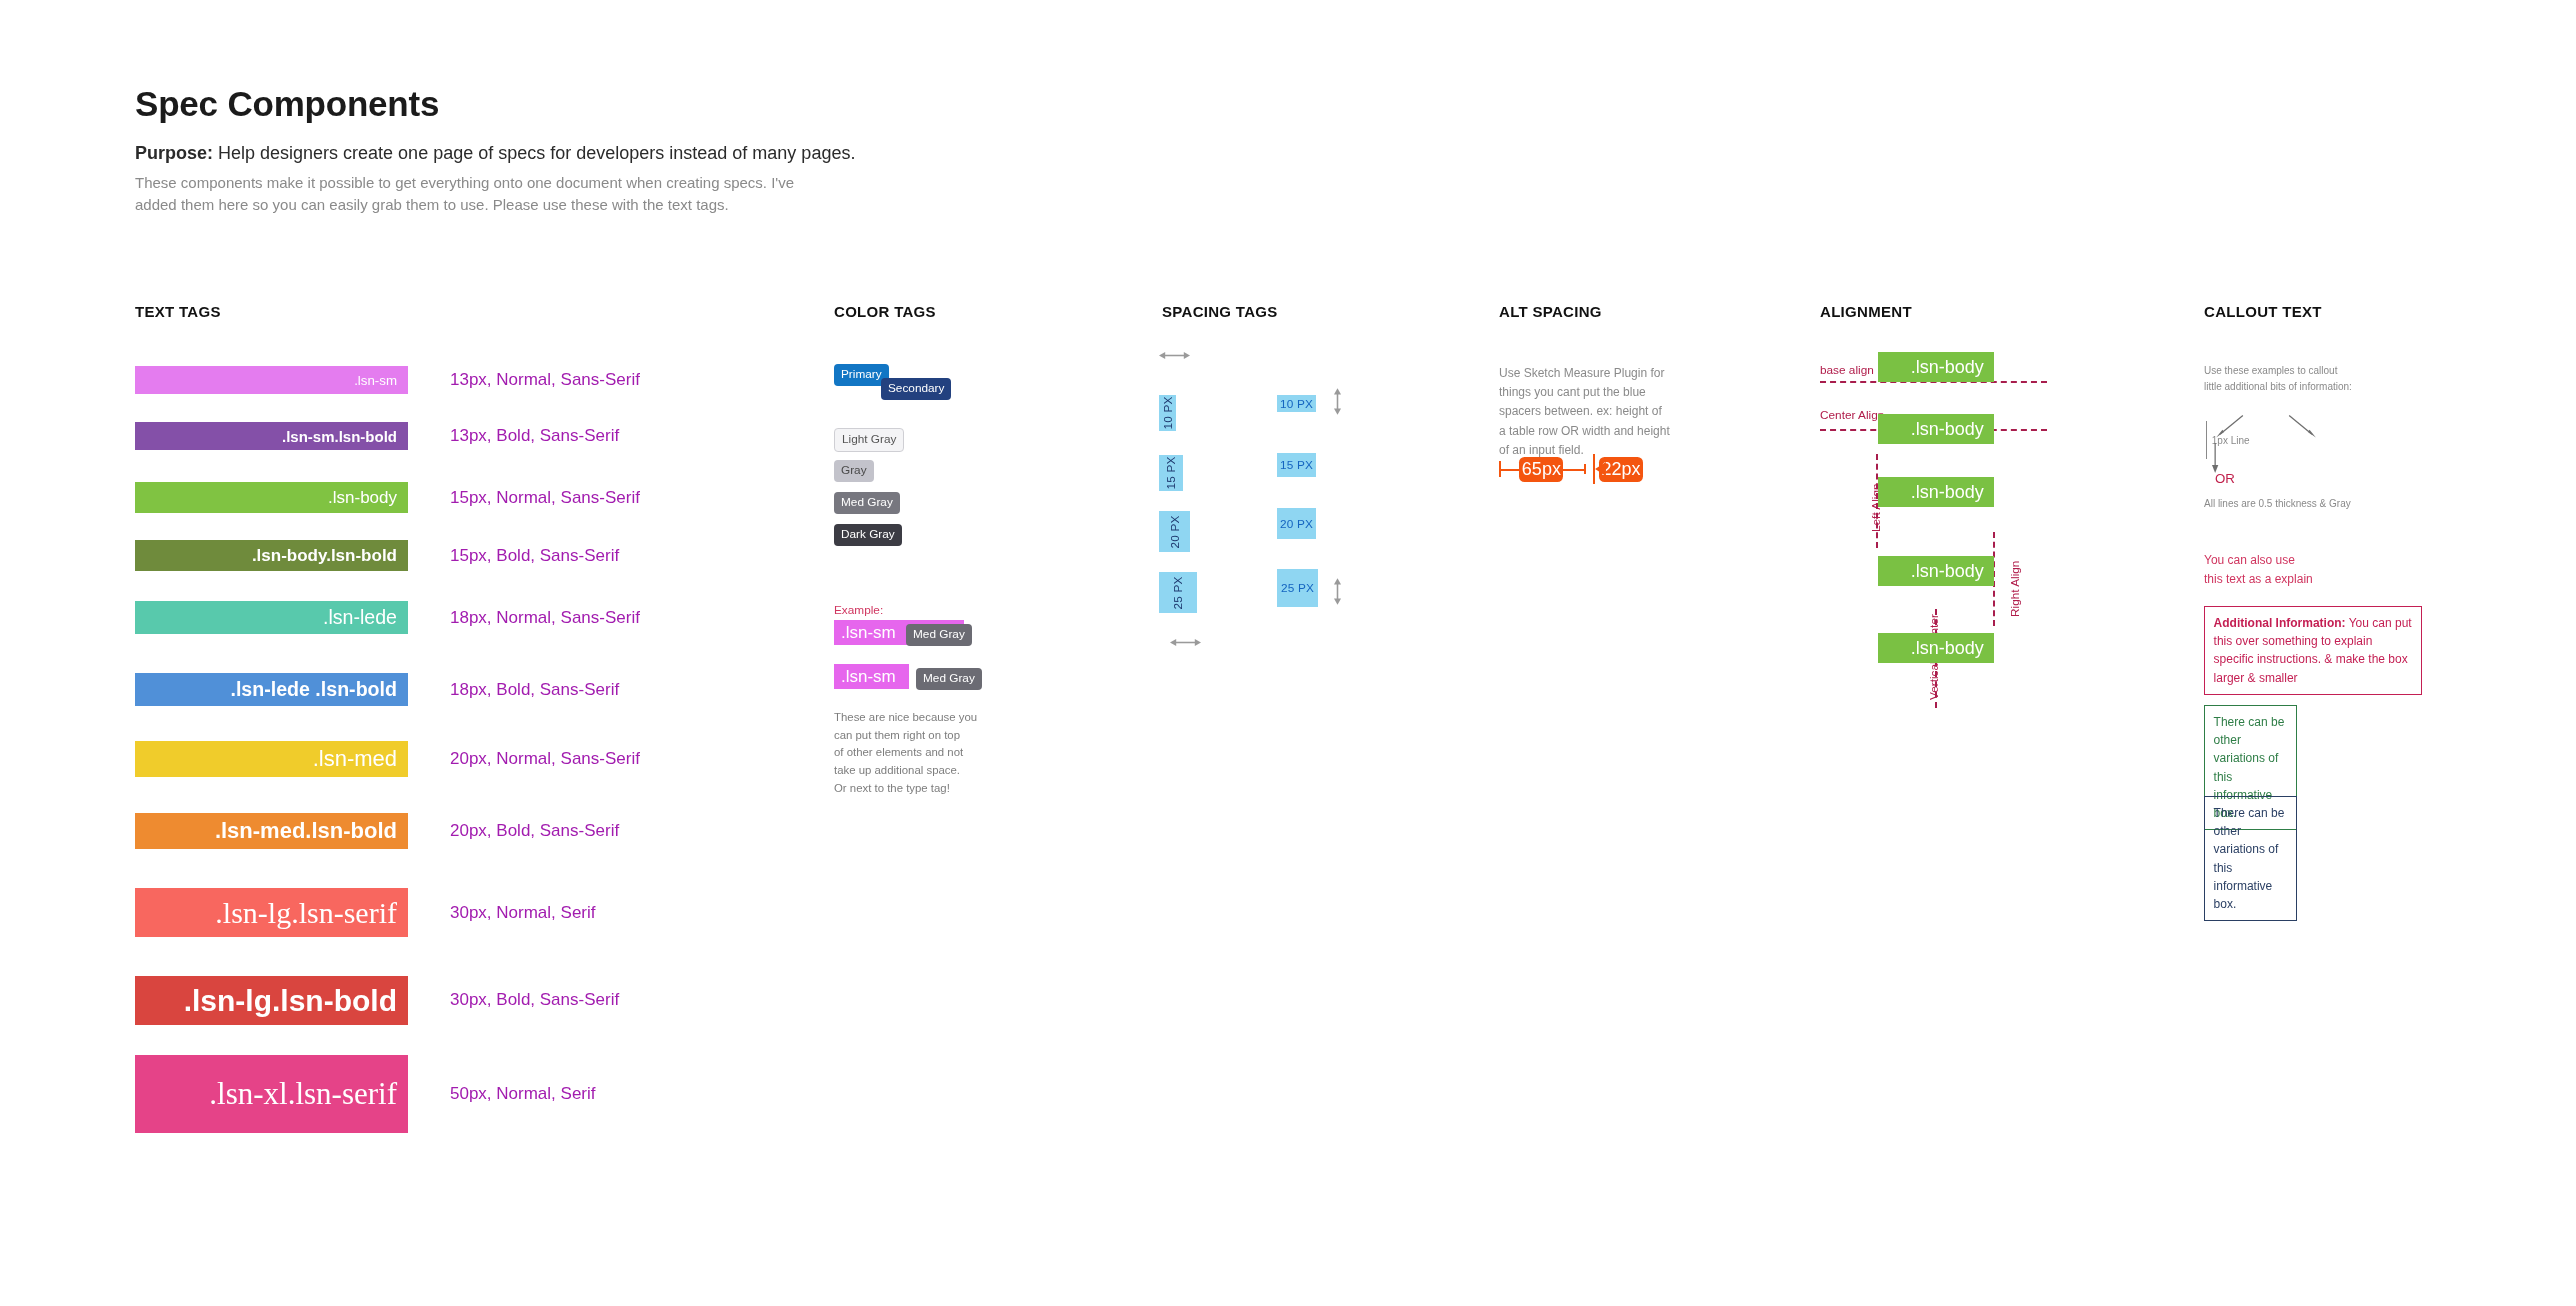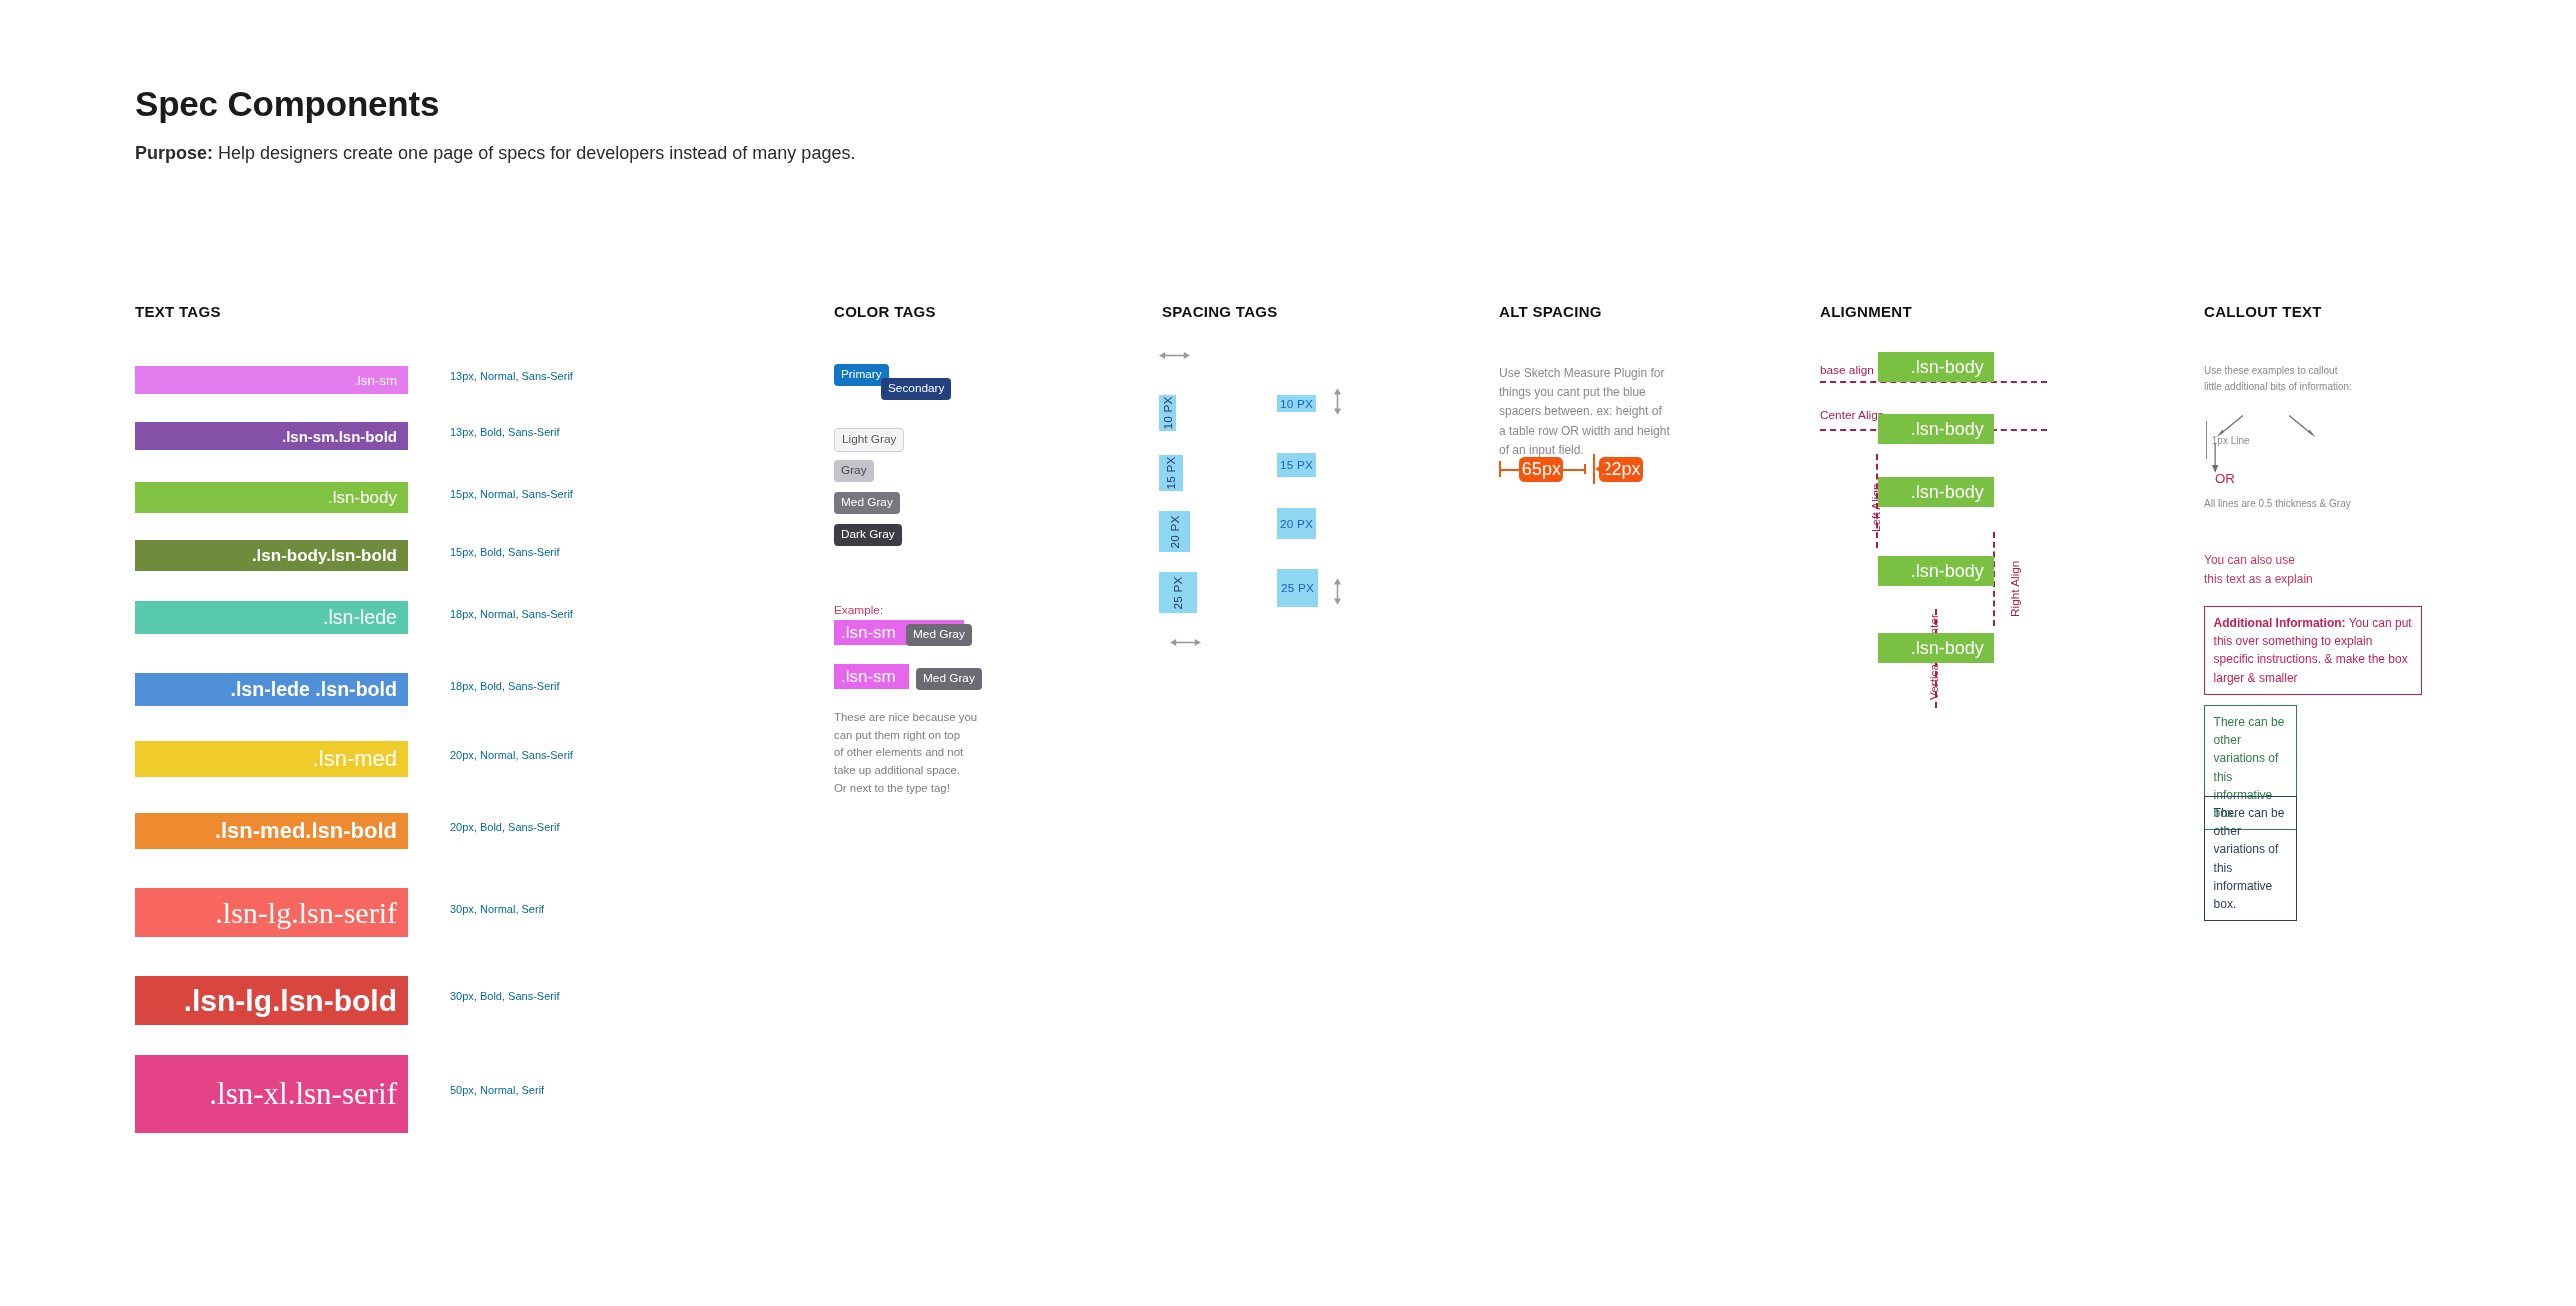--- a/index.html
+++ b/index.html
@@ -29,21 +29,21 @@
   }
 
   
   #col-text-tags { position: absolute; left: 135px; top: 303px; width: 612px; }
   .tt-bar {
     position: absolute; left: 0; top: 0;
     display: flex; align-items: center; justify-content: flex-end;
     color: #ffffff; padding-right: 11px; white-space: nowrap;
   }
   .tt-desc {
-    position: absolute; font-size: 11px; color: #0369a1; white-space: nowrap;
+    position: absolute; font-size: 17px; color: #a21caf; white-space: nowrap;
   }
 
   
   #col-color-tags { position: absolute; left: 834px; top: 303px; width: 259px; }
   .ct-chip {
     position: absolute; border-radius: 3.9px;
     font-size: 11.8px; line-height: 1;
     padding: 4.7px 7px 5.5px 7px; white-space: nowrap;
   }
   .ct-example-label {
@@ -125,20 +125,24 @@
 </style>
 </head>
 <body>
 
 <div class="page">
 
   <div class="header">
     <div class="title">Spec Components</div>
     <div class="purpose">
       <b>Purpose:</b><span> Help designers create one page of specs for developers instead of many pages.</span>
+    </div>
+    <div class="sub">
+      <div>These components make it possible to get everything onto one document when creating specs. I've</div>
+      <div>added them here so you can easily grab them to use. Please use these with the text tags.</div>
     </div>
   </div>
 
   <div class="sec-head" style="left:135px; top:303px;">TEXT TAGS</div>
   <div class="sec-head" style="left:834px; top:303px;">COLOR TAGS</div>
   <div class="sec-head" style="left:1162px; top:303px;">SPACING TAGS</div>
   <div class="sec-head" style="left:1499px; top:303px;">ALT SPACING</div>
   <div class="sec-head" style="left:1820px; top:303px;">ALIGNMENT</div>
   <div class="sec-head" style="left:2204px; top:303px;">CALLOUT TEXT</div>
 

